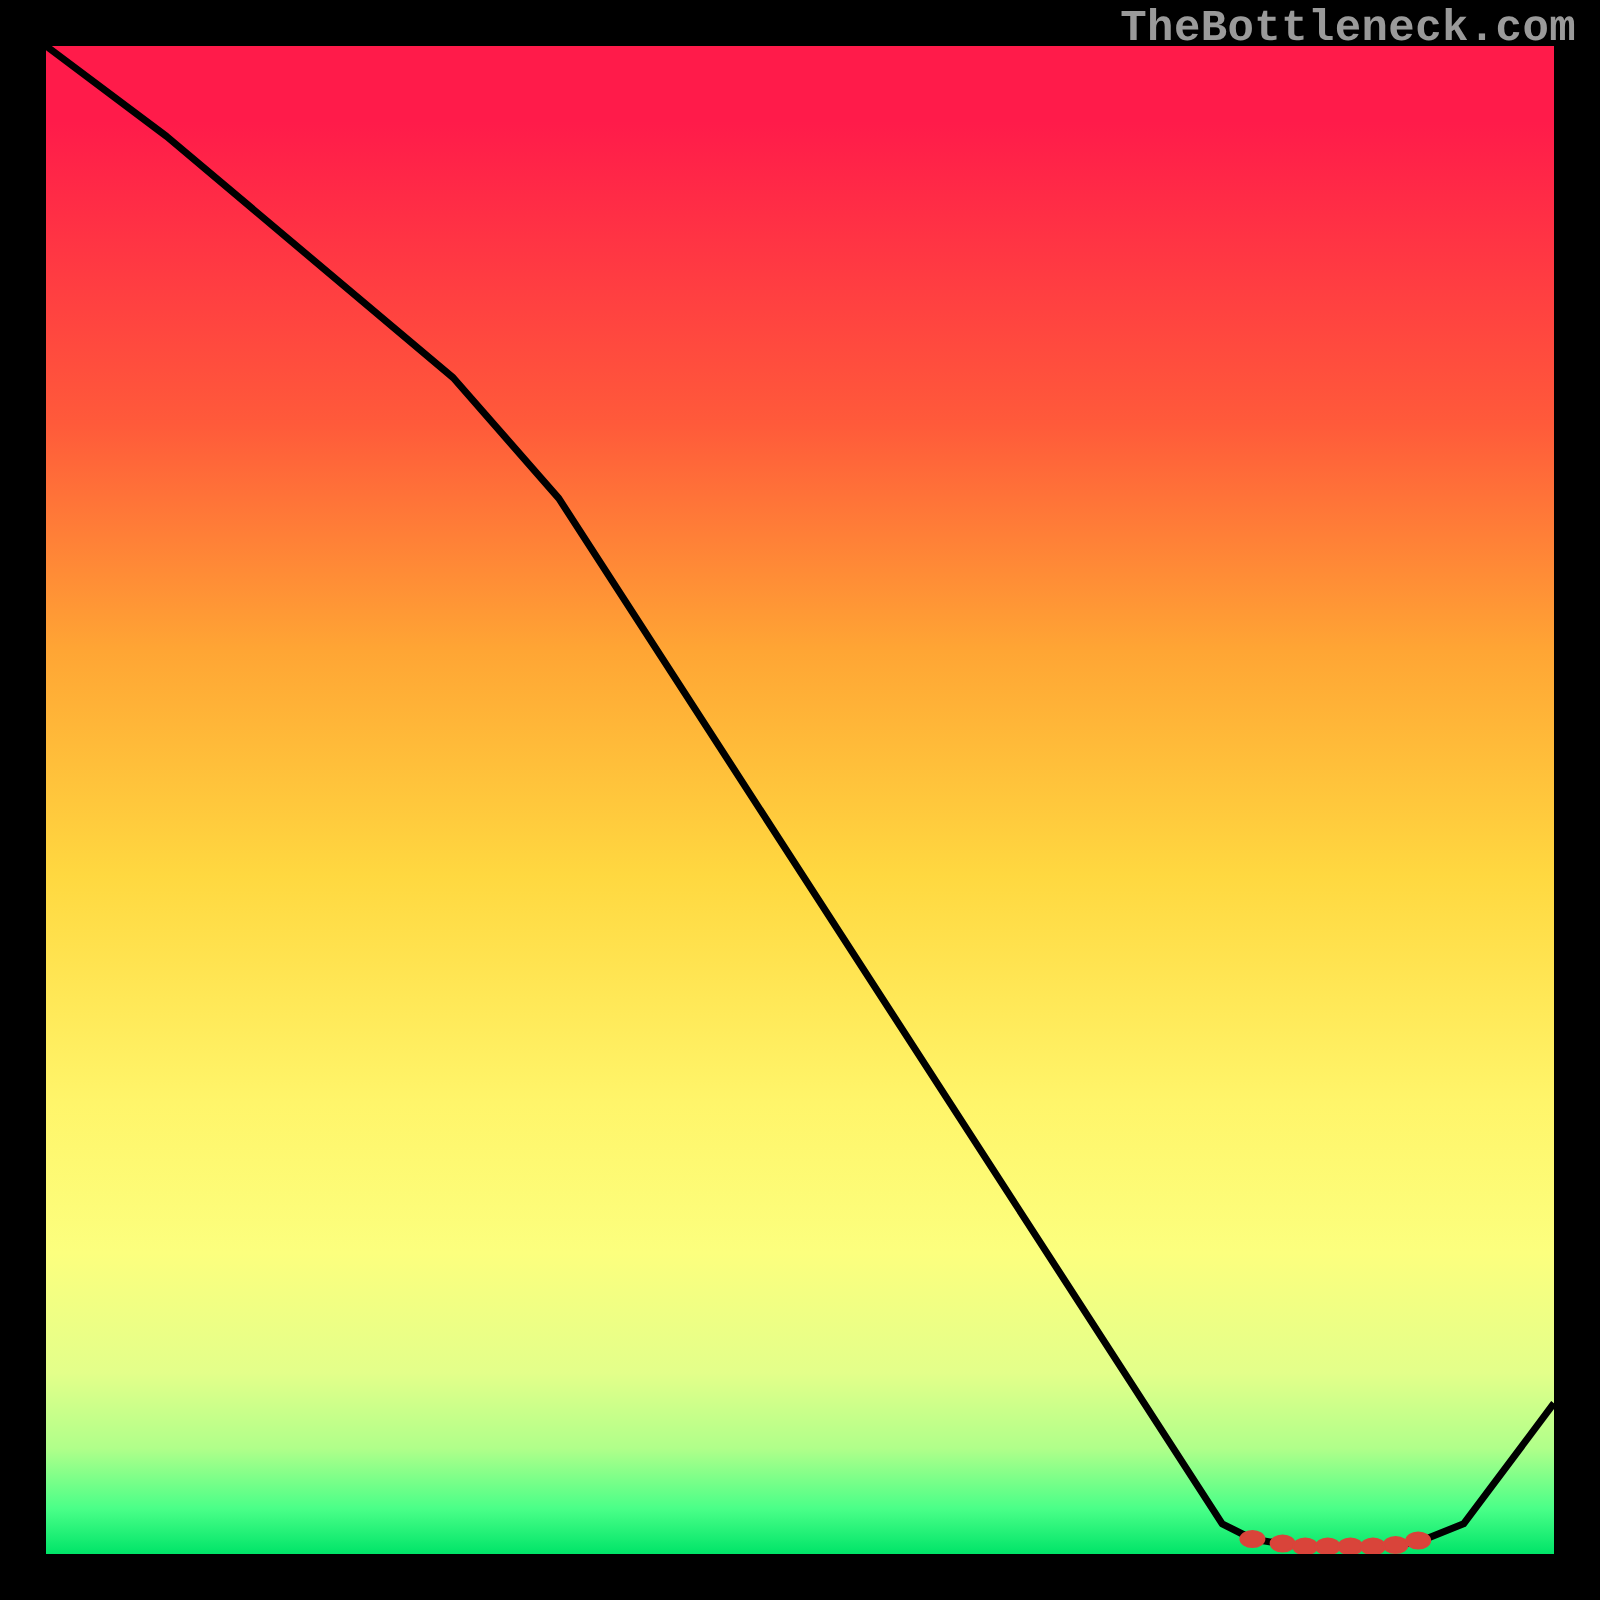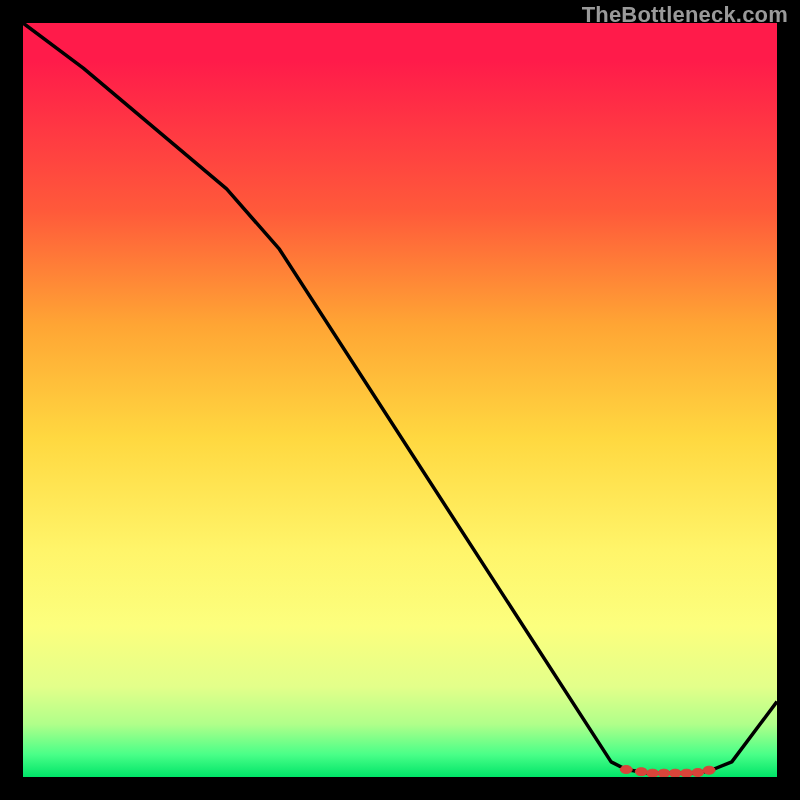--- a/index.html
+++ b/index.html
@@ -27,20 +27,21 @@
   }
   .plot-area svg { position: absolute; inset: 0; width: 754px; height: 754px; }
   .watermark {
     position: absolute;
     top: 2px;
     right: 12px;
     color: #9a9a9a;
     font-size: 22px;
     font-weight: 600;
     letter-spacing: 0.2px;
+    font-family: Liberation Mono, monospace;
   }
   .curve { fill: none; stroke: #000; stroke-width: 3.5; stroke-linejoin: round; }
   .marker { fill: #d9443a; stroke: #d9443a; }
 </style>
 </head>
 <body>
 
 <div class="wrapper">
   <div class="watermark">TheBottleneck.com</div>
   <div class="plot-area">

